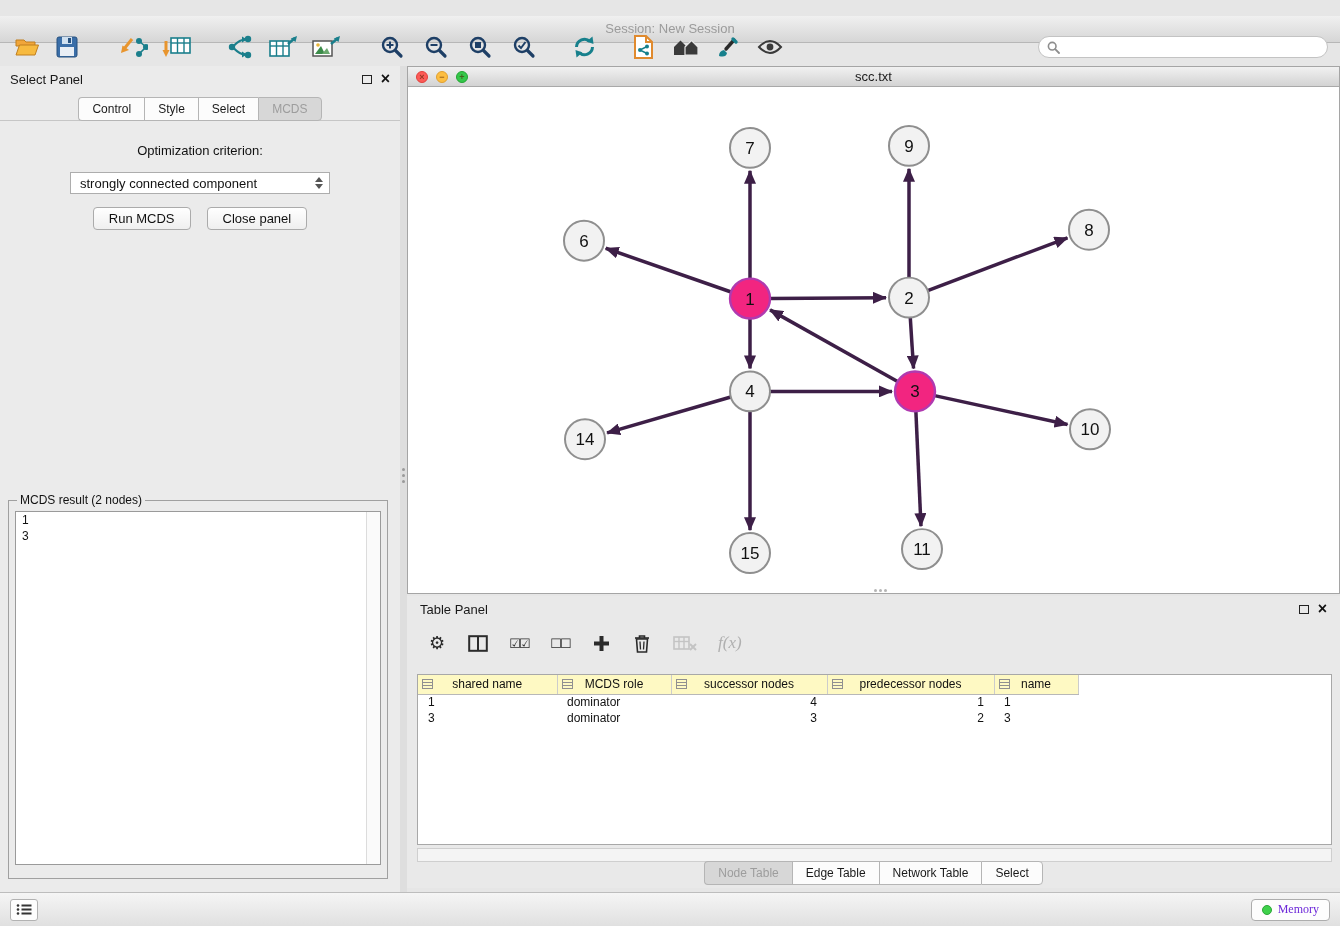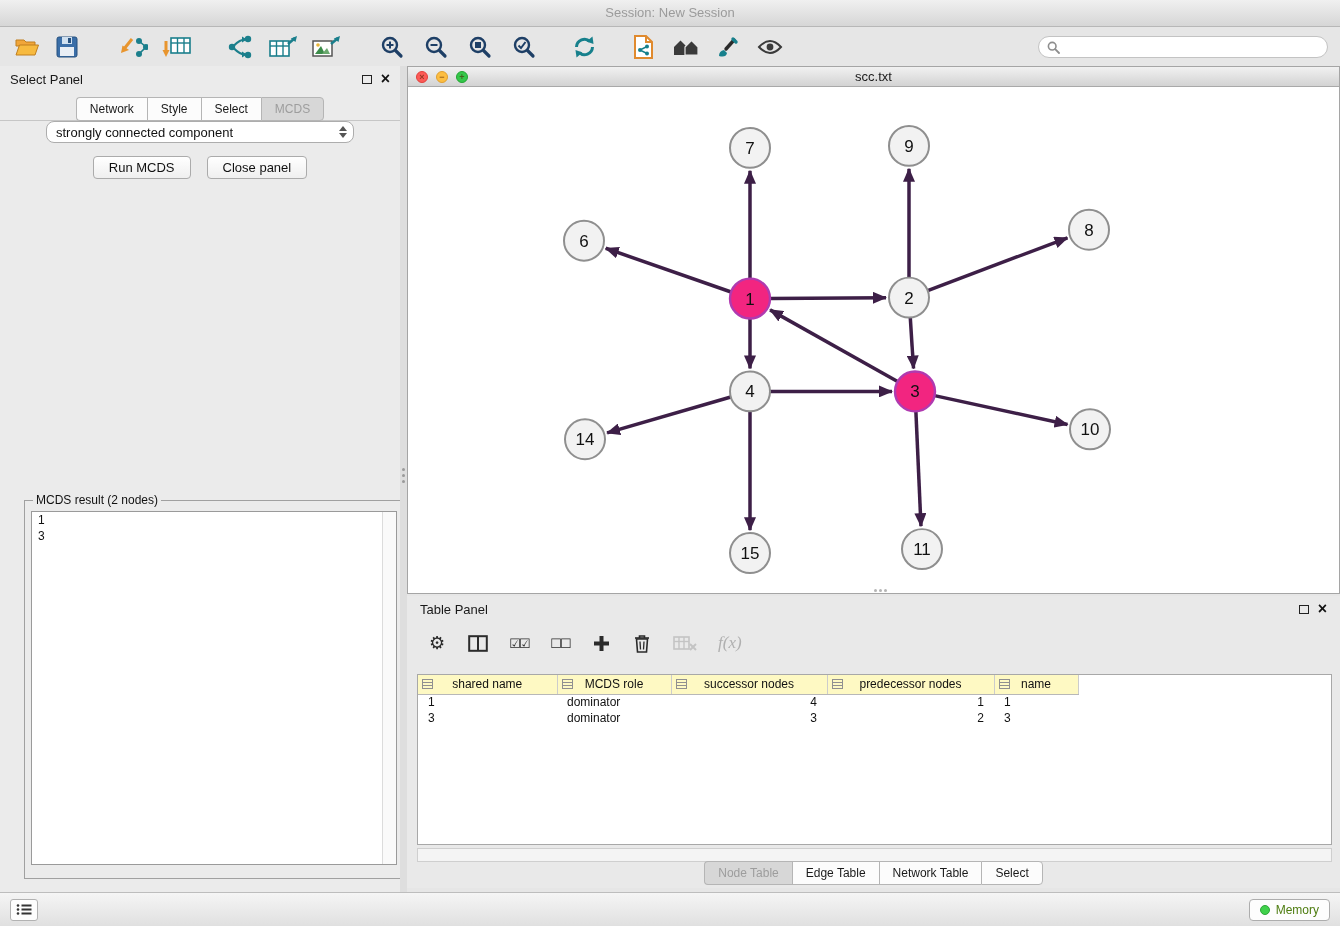--- a/index.html
+++ b/index.html
@@ -4,21 +4,21 @@
 <style>
   * { margin:0; padding:0; box-sizing:border-box; }
   html,body { background:#ffffff; }
   #app {
     position:relative; width:1340px; height:926px; overflow:hidden;
     background:#e6e6e6; font-family:"Liberation Sans", sans-serif; color:#222;
     user-select:none;
   }
   
   #titlebar {
-    position:absolute; top:0; left:0; width:100%; height:27px;
+    position:absolute; top:16px; left:0; width:100%; height:27px;
     background:linear-gradient(#f0f0f0,#d6d6d6);
     border-bottom:1px solid #b7b7b7;
     text-align:center; line-height:26px; font-size:13px; color:#9b9b9b;
   }
   
   #toolbar {
     position:absolute; top:28px; left:0; width:100%; height:38px;
     display:flex; align-items:center; padding:0 12px;
   }
   .tbicon { height:32px; min-width:30px; display:flex; align-items:center; justify-content:center; border-radius:4px; }
@@ -37,34 +37,34 @@
   #cp-tabbar { display:flex; justify-content:center; padding-top:5px; border-bottom:1px solid #c6c6c6; }
   .cp-tab, .tp-tab {
     font-size:12px; padding:4px 13px; background:#fcfcfc; border:1px solid #b5b5b5;
     border-right:none; color:#1a1a1a; margin-bottom:-1px;
   }
   .cp-tab:first-child, .tp-tab:first-child { border-top-left-radius:4px; border-bottom-left-radius:4px; }
   .cp-tab:last-child, .tp-tab:last-child { border-right:1px solid #b5b5b5; border-top-right-radius:4px; border-bottom-right-radius:4px; }
   .cp-tab.active, .tp-tab.active { background:#d7d7d7; color:#9d9d9d; }
   #cp-opt-label { text-align:center; margin-top:22px; font-size:13px; color:#111; }
   #cp-select {
-    margin:0 auto 0; width:308px; height:22px; background:#fff;
-    border:1px solid #adadad; border-radius:8px; position:relative;
+    margin:14px auto 0; width:260px; height:22px; background:#fff;
+    border:1px solid #adadad; border-radius:0; position:relative;
     display:flex; align-items:center; padding:0 24px 0 9px; font-size:13px; color:#111;
   }
   #cp-select .stepper { position:absolute; right:6px; top:4px; display:flex; flex-direction:column; gap:2px; }
   .tri-up { width:0; height:0; border-left:4px solid transparent; border-right:4px solid transparent; border-bottom:5px solid #555; }
   .tri-down { width:0; height:0; border-left:4px solid transparent; border-right:4px solid transparent; border-top:5px solid #555; }
   #cp-buttons { display:flex; justify-content:center; gap:16px; margin-top:13px; }
   .cp-btn {
     font-size:13px; padding:3px 15px; background:linear-gradient(#ffffff,#efefef);
     border:1px solid #ababab; border-radius:4px; color:#111; cursor:default;
   }
   #mcds-fieldset {
-    position:absolute; left:24px; top:427px; width:380px; height:386px;
+    position:absolute; left:8px; top:427px; width:380px; height:386px;
     border:1px solid #a0a0a0; padding:4px 6px 8px; background:transparent;
   }
   #mcds-fieldset legend { font-size:12px; color:#111; padding:0 3px; margin-left:2px; }
   #mcds-listbox { position:relative; width:100%; height:354px; background:#fff; border:1px solid #9a9a9a; overflow:hidden; }
   #mcds-scrollbar { position:absolute; right:0; top:0; bottom:0; width:14px; background:#fafafa; border-left:1px solid #dcdcdc; }
   .mcds-item { font-size:12px; line-height:16px; padding:0 6px; color:#111; }
   
   #splitter { position:absolute; left:400px; top:66px; width:7px; height:826px; background:#dedede; }
   #splitter .dots { position:absolute; top:402px; left:2px; display:flex; flex-direction:column; gap:3px; }
   #splitter .dots span { width:3px; height:3px; background:#9a9a9a; border-radius:50%; display:block; }
@@ -104,21 +104,21 @@
   #tp-tabs { position:absolute; bottom:4px; width:100%; display:flex; justify-content:center; }
   
   #statusbar {
     position:absolute; left:0; bottom:0; width:100%; height:34px;
     background:linear-gradient(#f5f5f5,#e0e0e0); border-top:1px solid #bdbdbd;
     display:flex; align-items:center; padding:0 10px;
   }
   #menu-btn { width:28px; height:22px; border:1px solid #b2b2b2; border-radius:3px; background:#fdfdfd; display:flex; align-items:center; justify-content:center; }
   #memory-btn {
     margin-left:auto; height:22px; border:1px solid #adadad; border-radius:4px; background:#fdfdfd;
-    display:flex; align-items:center; gap:6px; padding:0 10px; font-size:12px; color:#4d7c0f;
+    display:flex; align-items:center; gap:6px; padding:0 10px; font-size:12px; color:#6d28d9;font-family:Liberation Serif, serif;
   }
   .green-dot { width:10px; height:10px; border-radius:50%; background:#3fd14b; border:1px solid #2da639; }
 </style>
 </head>
 <body>
 
 <div id="app">
 
   <div id="titlebar">
     <span>Session: New Session</span>
@@ -273,25 +273,26 @@
 
   <div id="control-panel">
     <div id="cp-header">
       <span>Select Panel</span>
       <span class="panel-controls">
         <span class="float-box"></span>
         <span class="close-x">×</span>
       </span>
     </div>
     <div id="cp-tabbar">
-      <span class="cp-tab">Network</span>
+      <span class="cp-tab">Control</span>
       <span class="cp-tab">Style</span>
       <span class="cp-tab">Select</span>
       <span class="cp-tab active">MCDS</span>
     </div>
+    <div id="cp-opt-label">Optimization criterion:</div>
     <div id="cp-select">
       <span>strongly connected component</span>
       <span class="stepper">
         <span class="tri-up"></span>
           <span class="tri-down"></span>
       </span>
     </div>
     <div id="cp-buttons">
       <button class="cp-btn">Run MCDS</button>
       <button class="cp-btn">Close panel</button>

